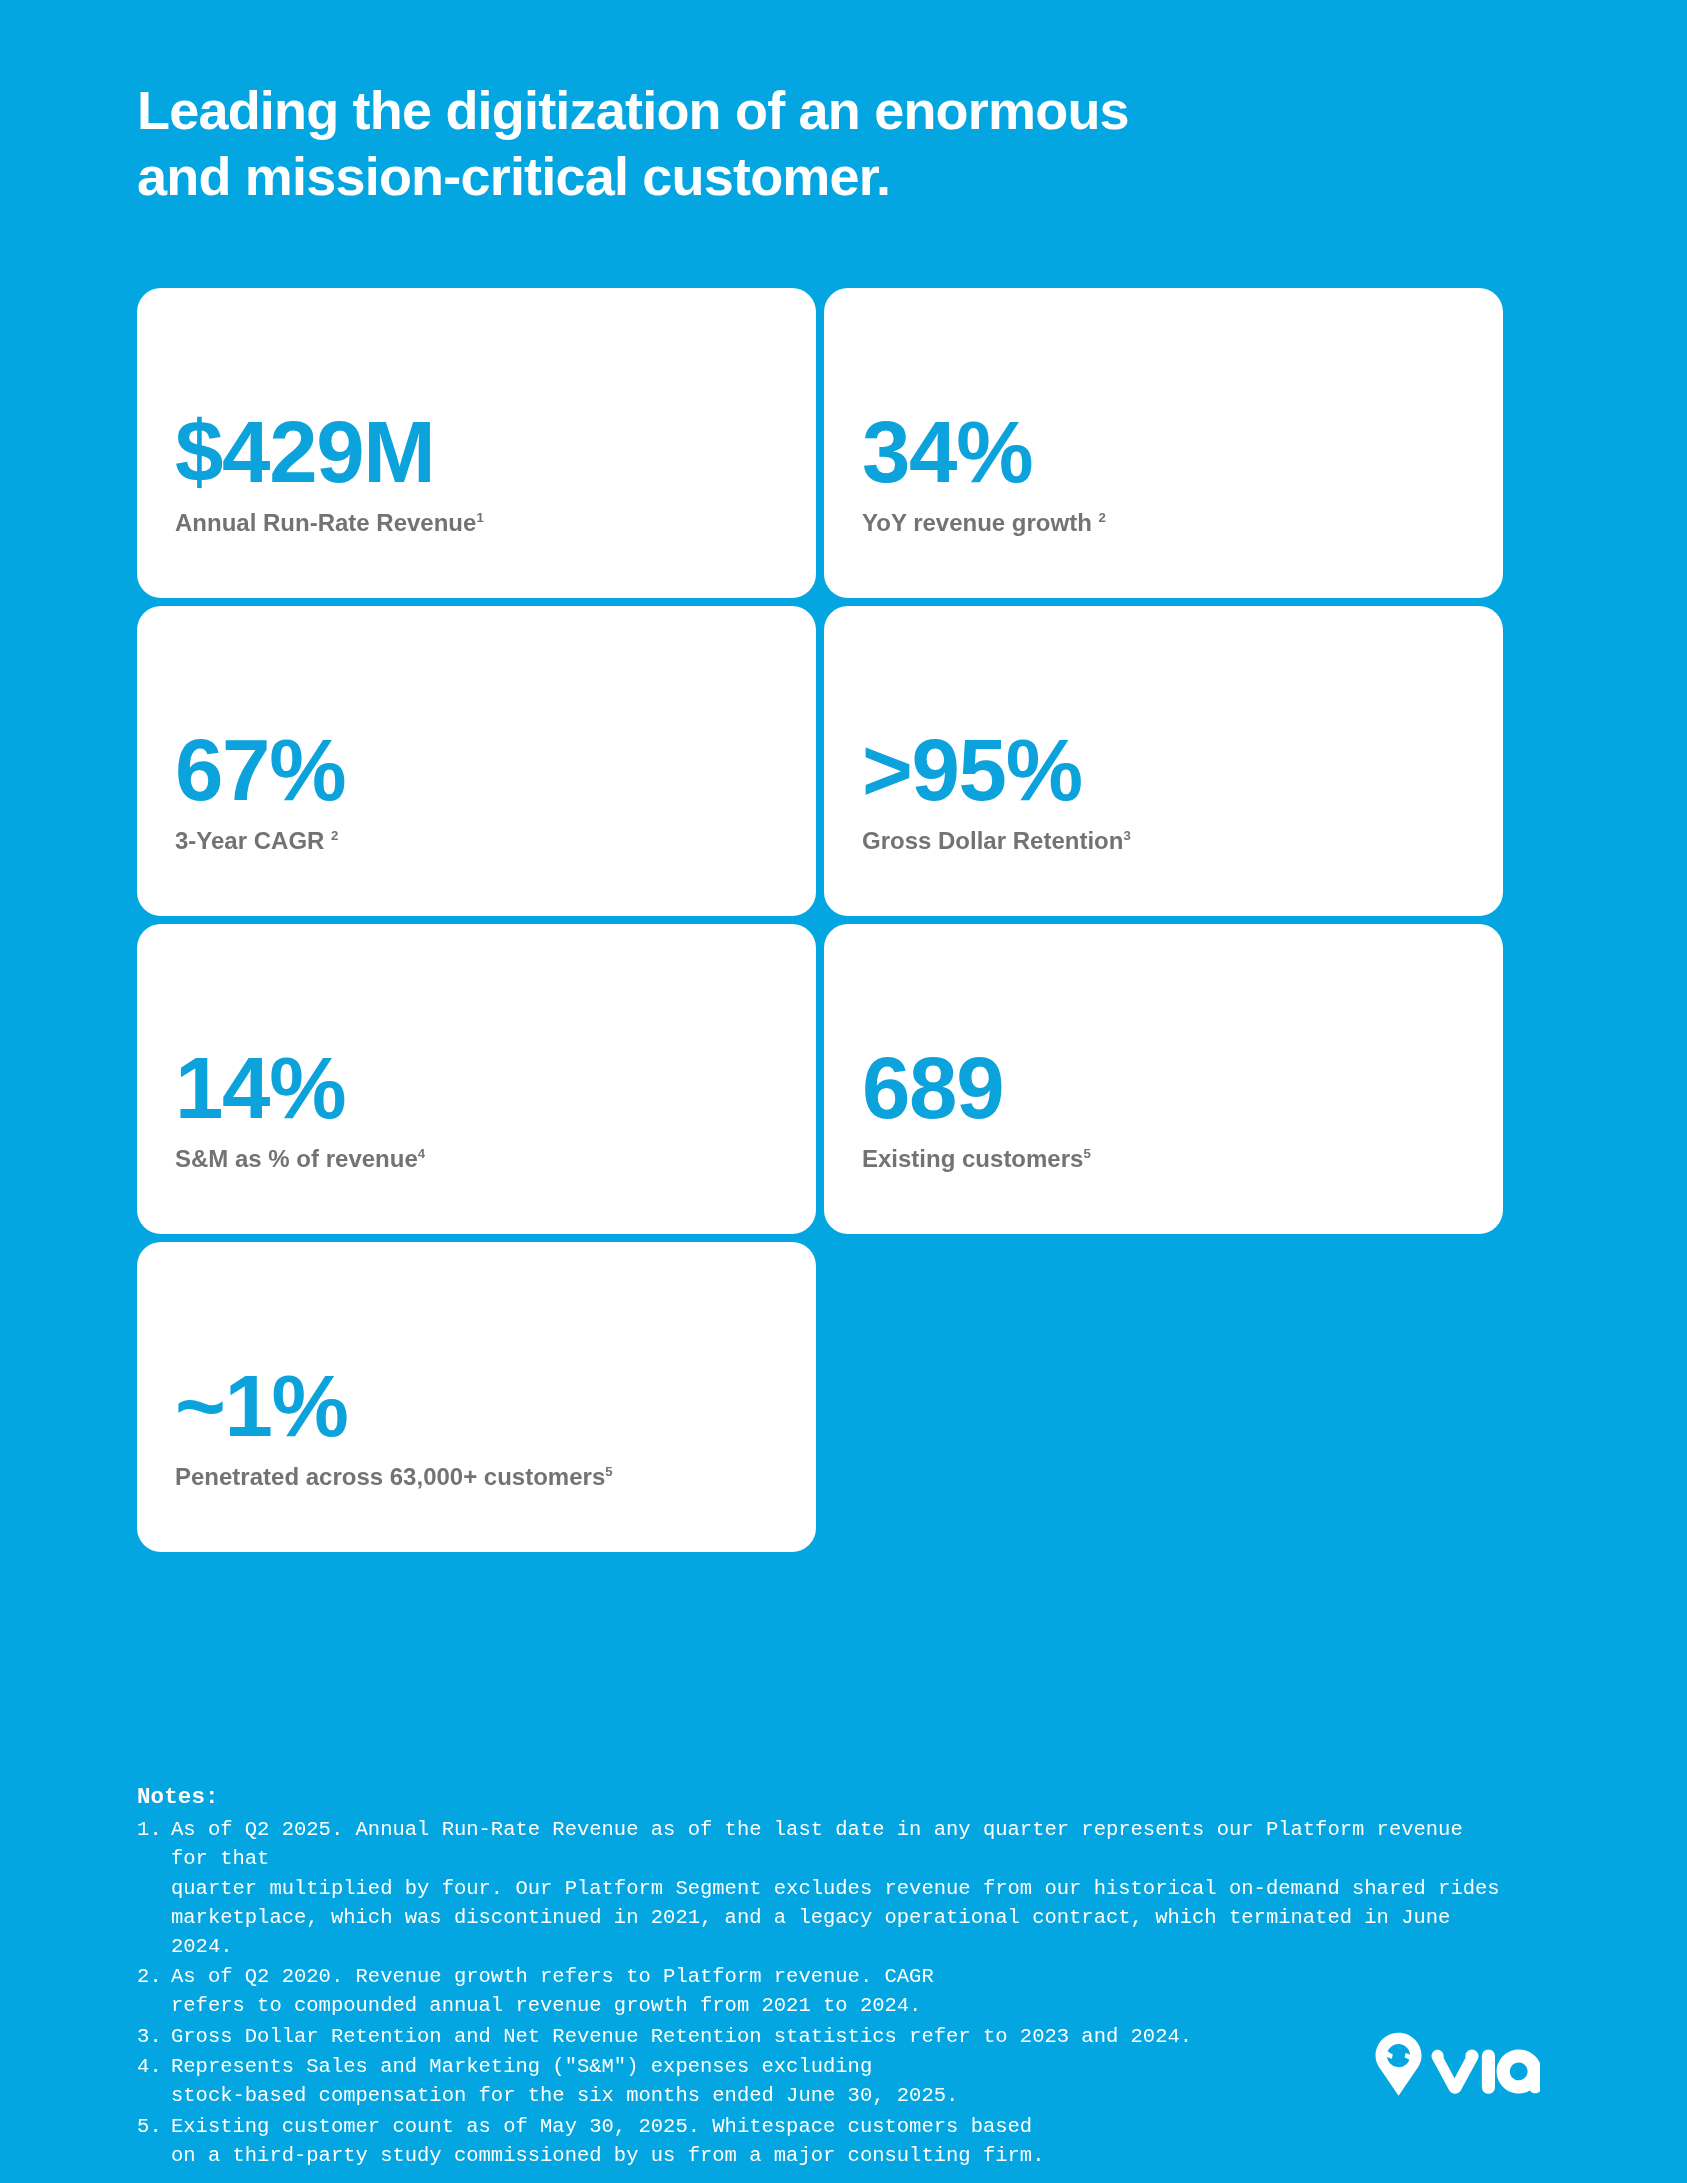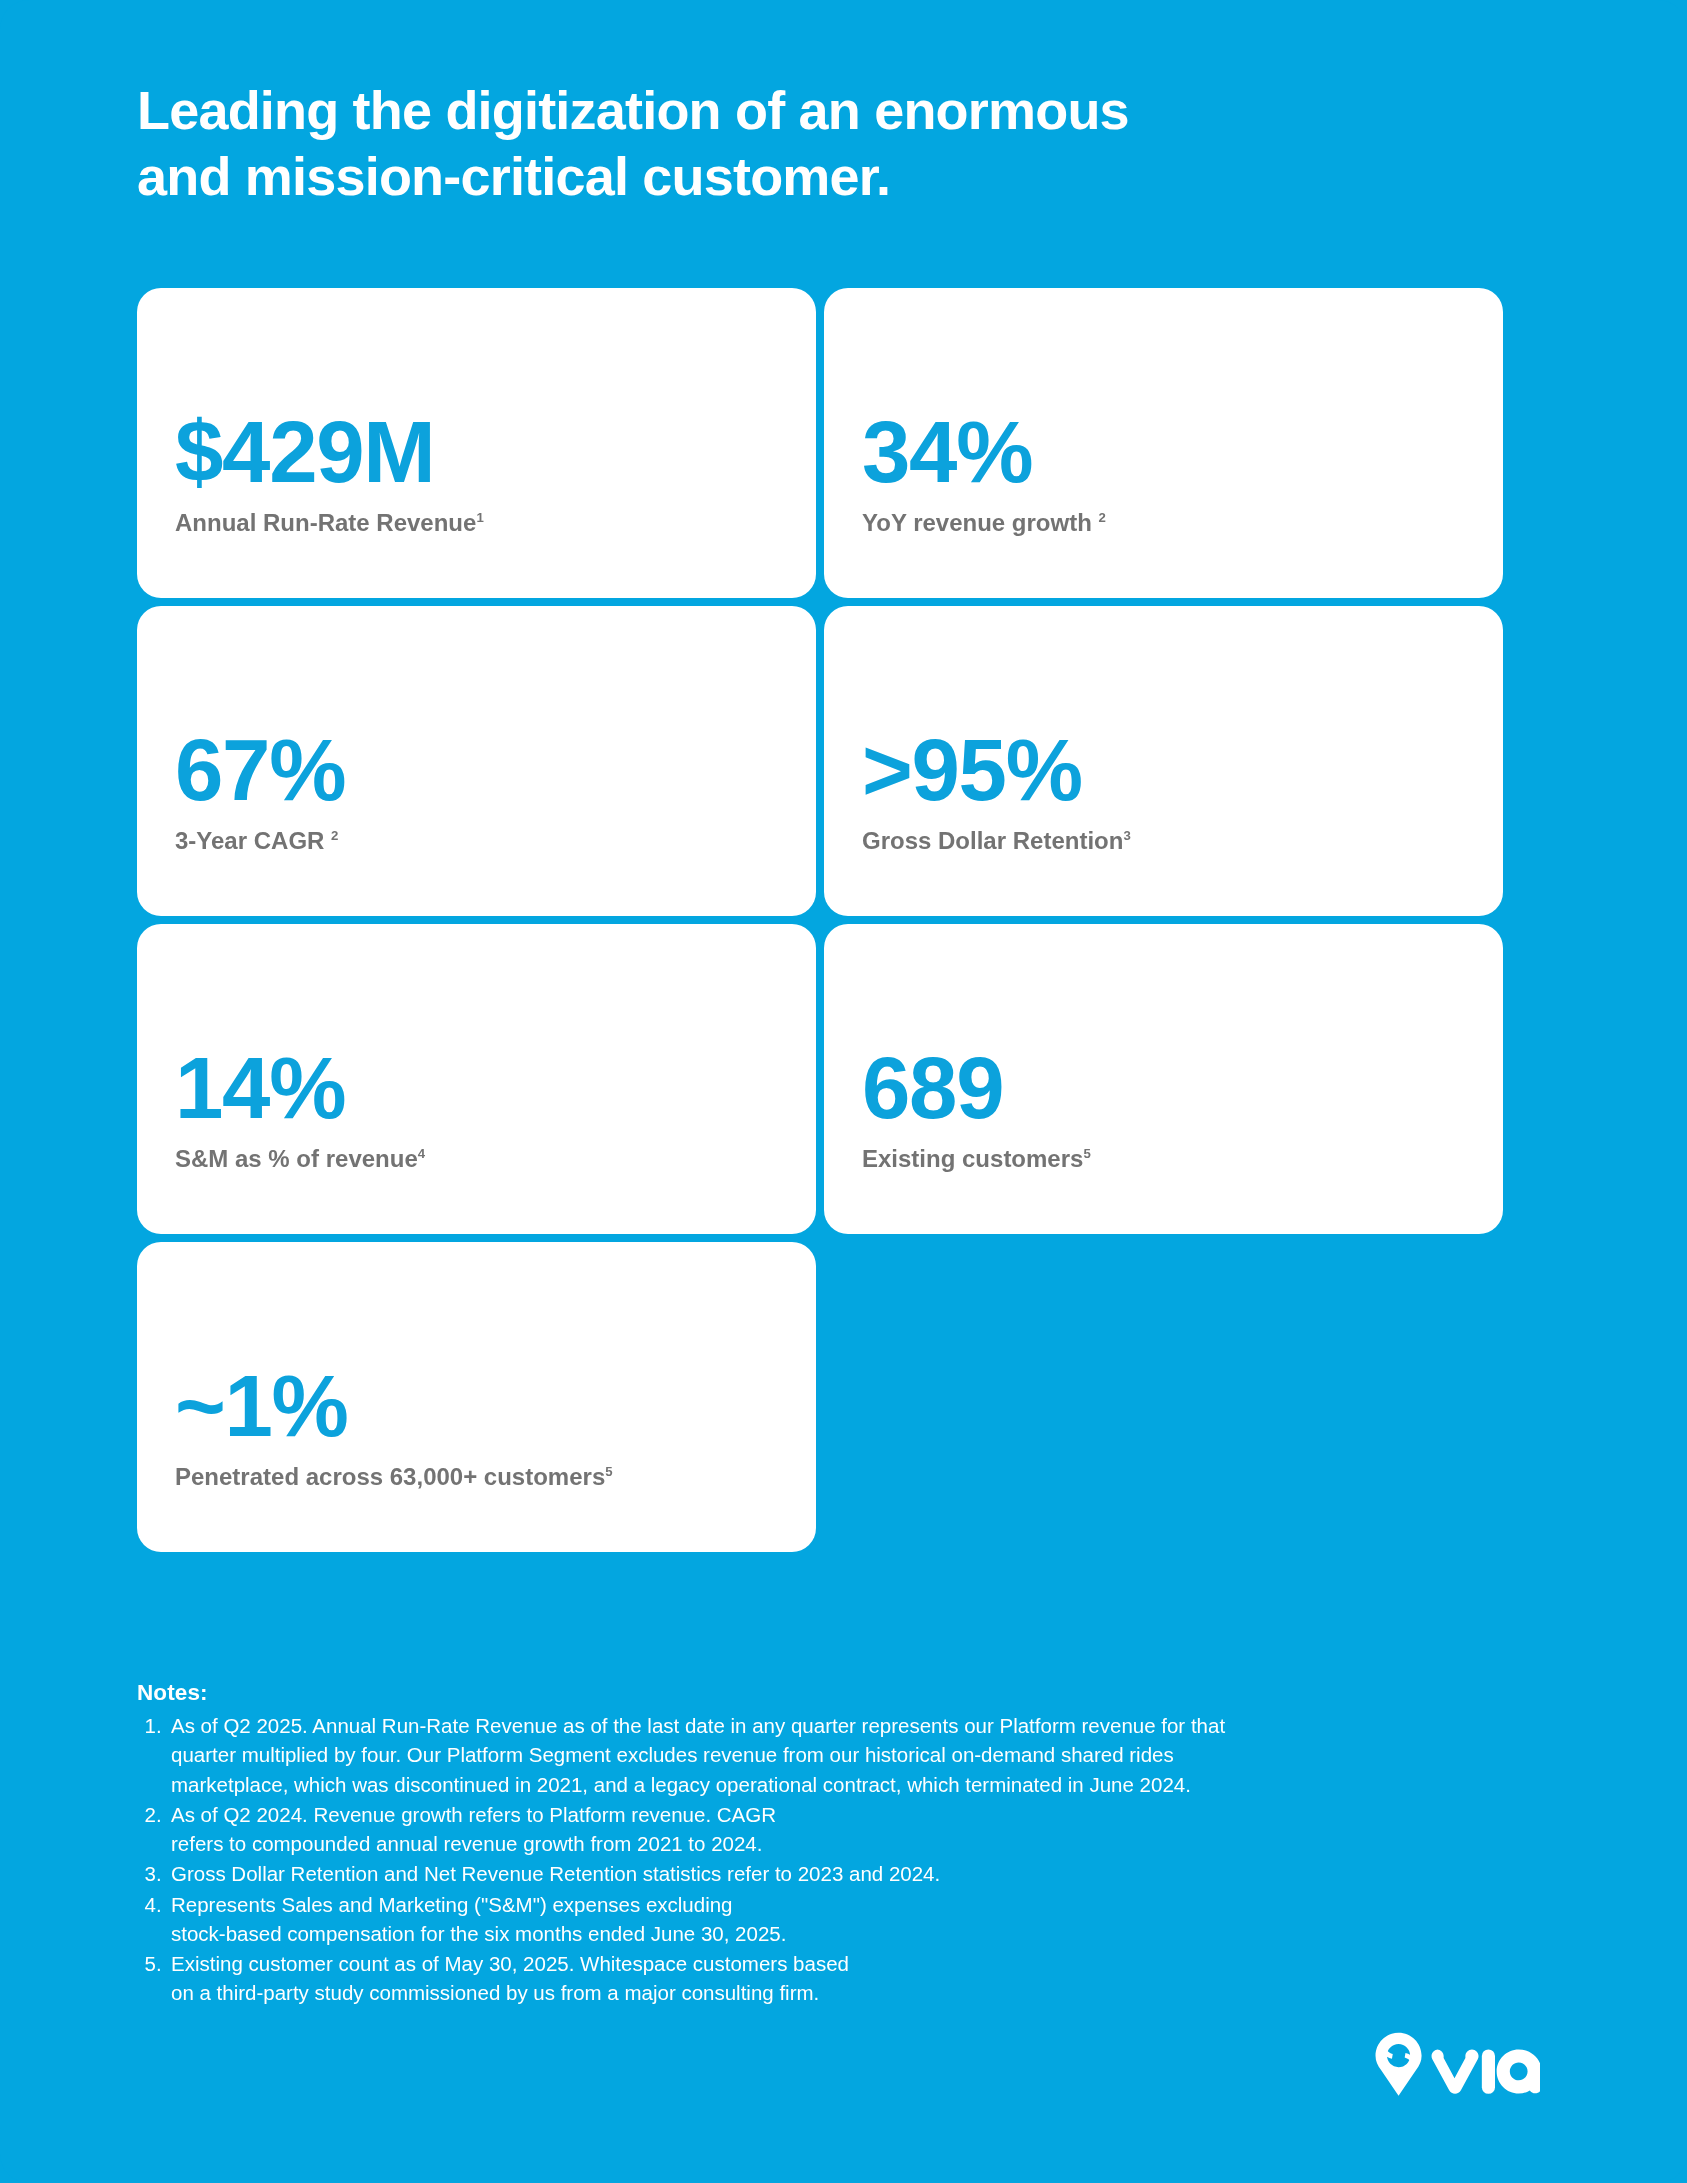--- a/index.html
+++ b/index.html
@@ -70,23 +70,24 @@
   }
   .stat-label sup {
     font-size:0.55em;
     vertical-align:super;
     font-weight:600;
   }
 
   
   .notes {
     position:absolute;
-    left:137px; top:1680px;
+    left:137px; top:1784px;
     width:1363px;
     color:#ffffff;
+    font-family:Liberation Mono, monospace;
   }
   .notes-heading {
     font-size:22.5px;
     font-weight:bold;
     margin-bottom:5.3px;
     letter-spacing:0.1px;
   }
   .notes-list {
     list-style:none;
     font-size:20.5px;
@@ -175,21 +176,21 @@
         <span class="note-text">
           <span class="nl">As of Q2 2025. Annual Run-Rate Revenue as of the last date in any quarter represents our Platform revenue for that</span>
           <span class="nl">quarter multiplied by four. Our Platform Segment excludes revenue from our historical on-demand shared rides</span>
           <span class="nl">marketplace, which was discontinued in 2021, and a legacy operational contract, which terminated in June 2024.</span>
         </span>
       </div>
 
       <div class="note-item">
         <span class="note-num">2.</span>
         <span class="note-text">
-          <span class="nl">As of Q2 2024. Revenue growth refers to Platform revenue. CAGR</span>
+          <span class="nl">As of Q2 2020. Revenue growth refers to Platform revenue. CAGR</span>
           <span class="nl">refers to compounded annual revenue growth from 2021 to 2024.</span>
         </span>
       </div>
 
       <div class="note-item">
         <span class="note-num">3.</span>
         <span class="note-text">
           <span class="nl">Gross Dollar Retention and Net Revenue Retention statistics refer to 2023 and 2024.</span>
         </span>
       </div>

